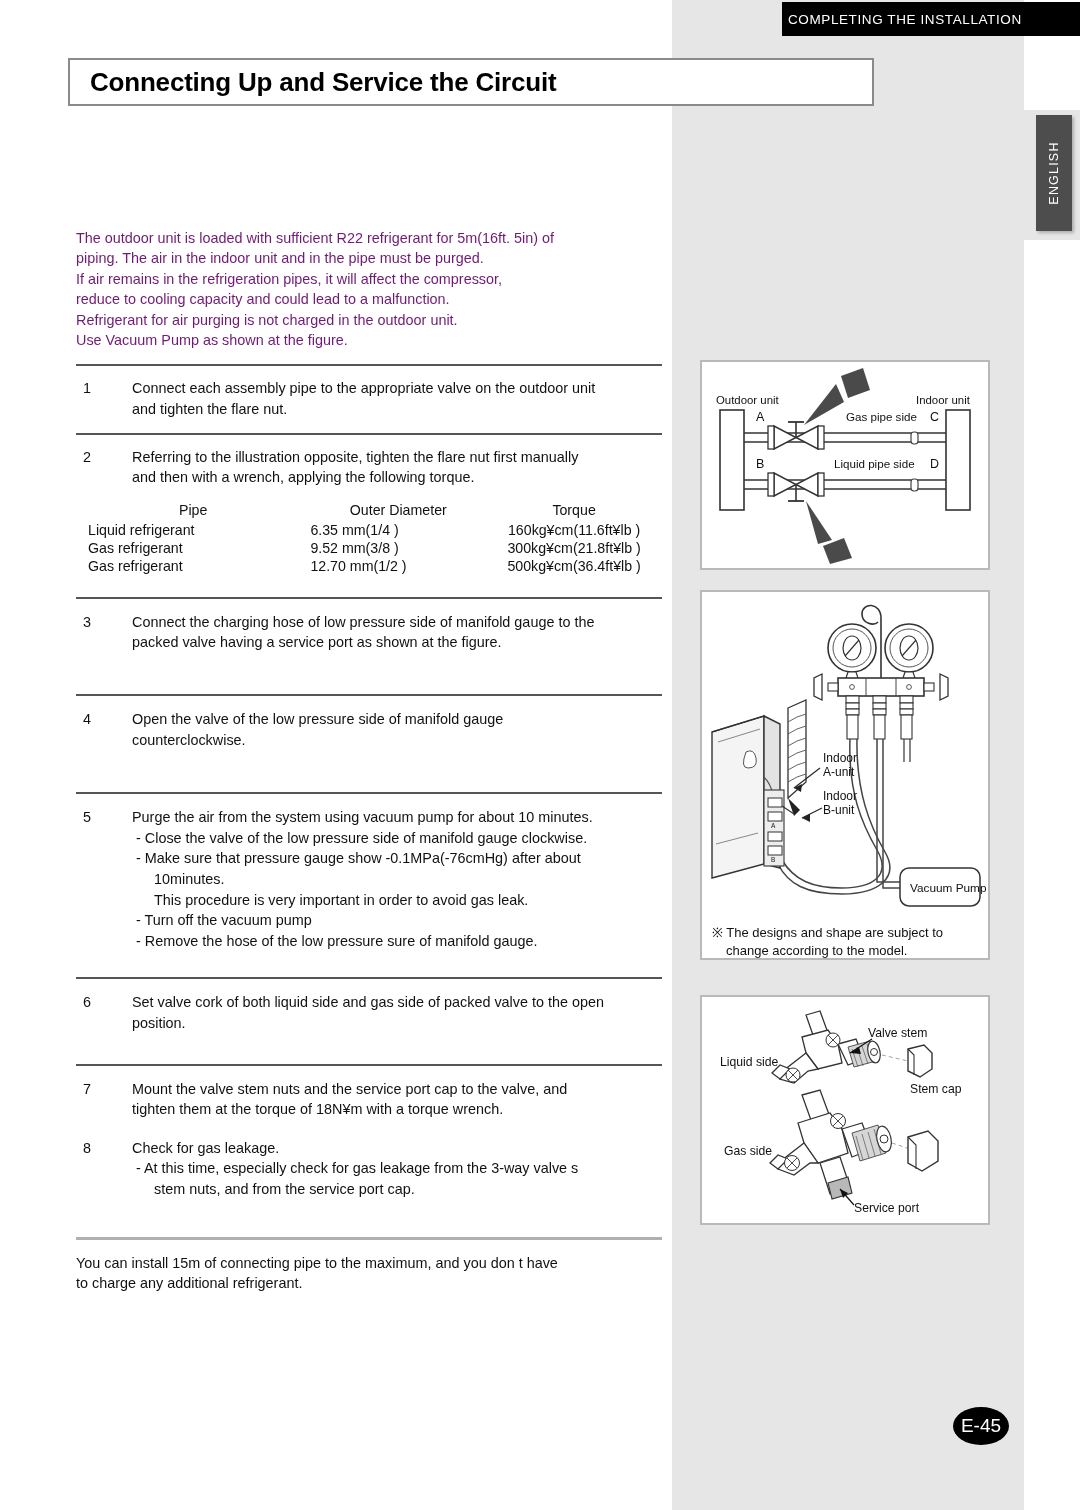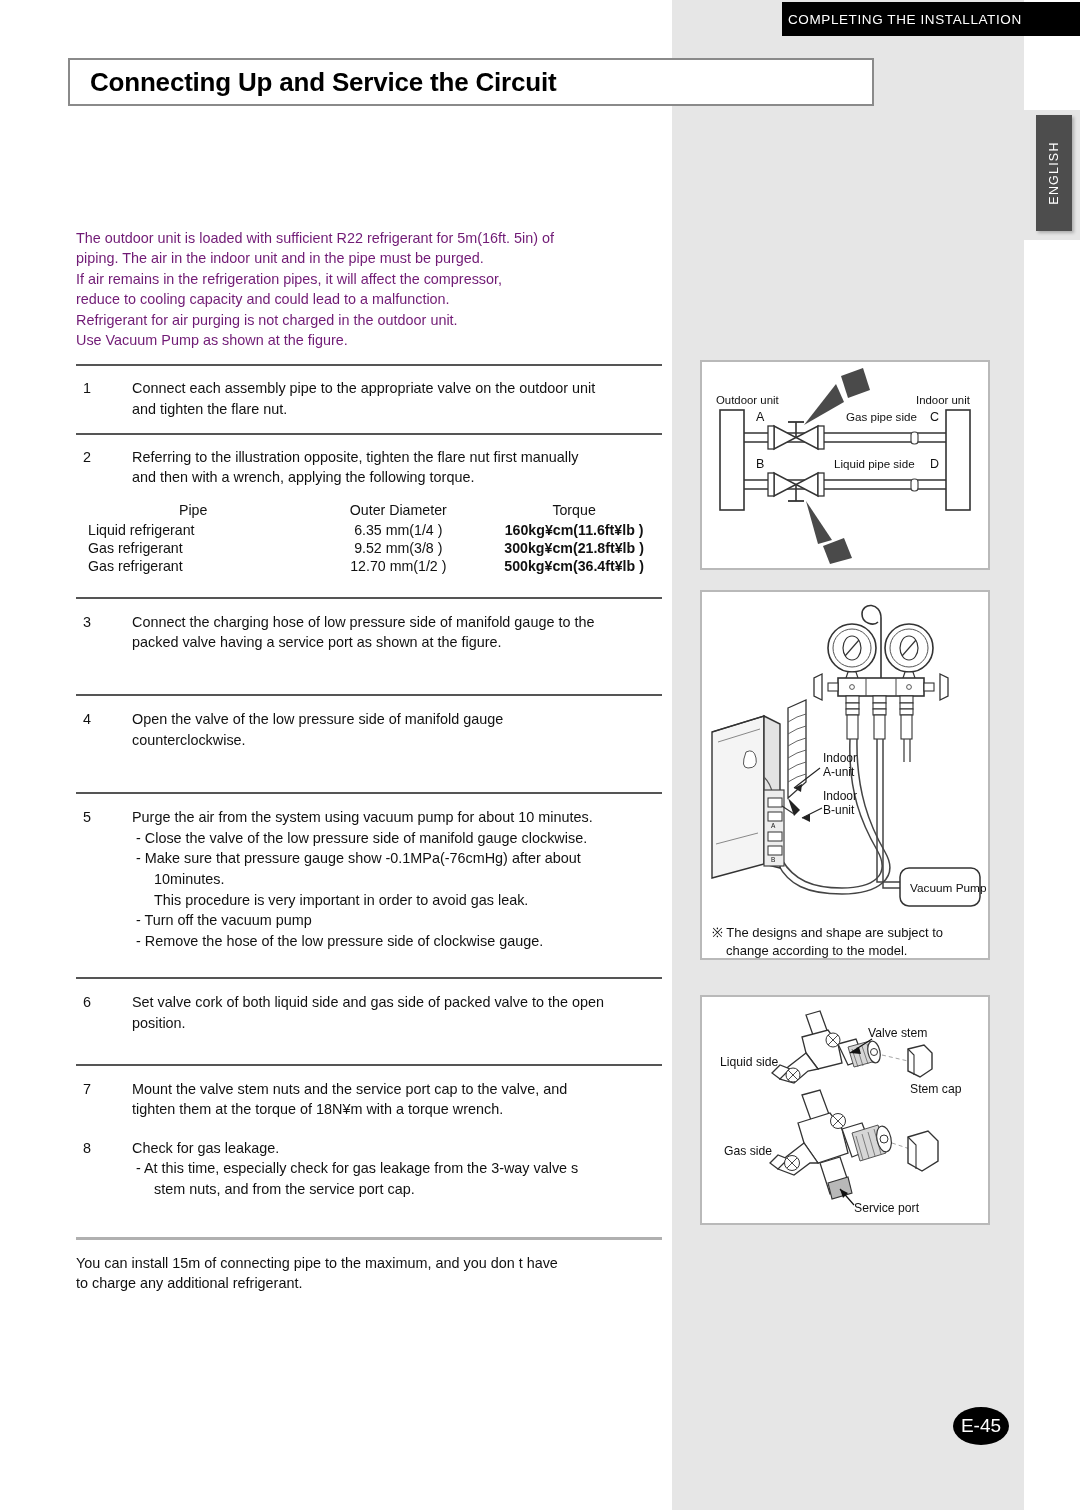--- a/index.html
+++ b/index.html
@@ -123,22 +123,22 @@
     color: #111;
     margin-top: 2px;
   }
   table.torque th {
     font-weight: normal;
     padding: 0 0 3px 0;
     text-align: center;
   }
   table.torque td { padding: 1px 0; }
   table.torque td.c0 { text-align: left; padding-left: 12px; width: 40%; }
-  table.torque td.c1 { text-align: center; width: 30%; }
-  table.torque td.c2 { text-align: center; width: 30%; font-weight: bold; }
+  table.torque td.c1 { text-align: left; width: 30%; }
+  table.torque td.c2 { text-align: center; width: 30%; }
   table.torque th.c0 { width: 40%; }
   table.torque th.c1 { width: 30%; }
   table.torque th.c2 { width: 30%; }
   .closing {
     font-size: 14.4px;
     line-height: 20.6px;
     color: #111;
   }
   
   .figbox {
@@ -284,21 +284,21 @@
 
     <div class="step">
       <div class="num">5</div>
       <div class="body">
         <div>Purge the air from the system using vacuum pump for about 10 minutes.</div>
         <div class="sub">- Close the valve of the low pressure side of manifold gauge clockwise.</div>
         <div class="sub">- Make sure that pressure gauge show -0.1MPa(-76cmHg) after about</div>
         <div class="subcont">10minutes.</div>
         <div class="subcont">This procedure is very important in order to avoid gas leak.</div>
         <div class="sub">- Turn off the vacuum pump</div>
-        <div class="sub">- Remove the hose of the low pressure side of clockwise gauge.</div>
+        <div class="sub">- Remove the hose of the low pressure sure of manifold gauge.</div>
       </div>
     </div>
 
     <div style="height:26px"></div>
     <div class="rule"></div>
     <div style="height:13px"></div>
 
     <div class="step">
       <div class="num">6</div>
       <div class="body">

